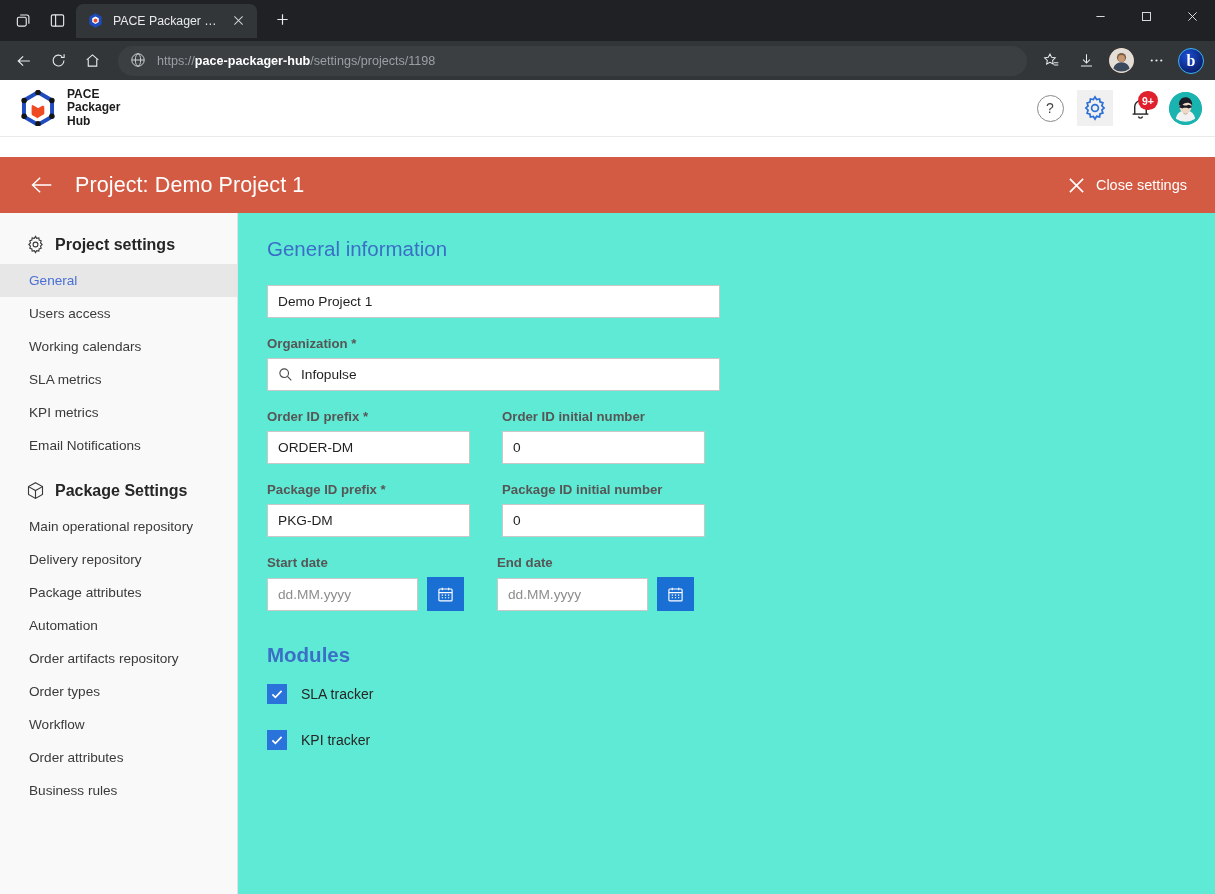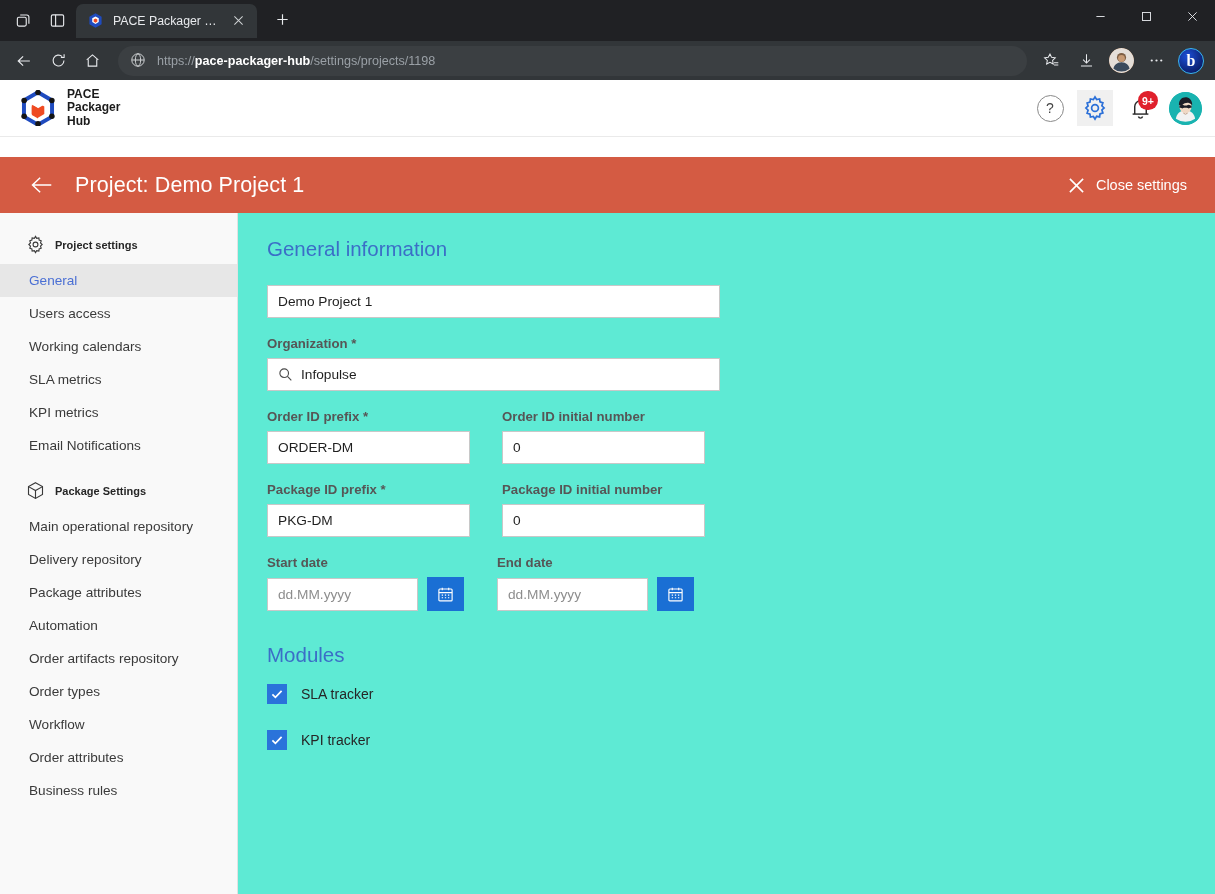--- a/index.html
+++ b/index.html
@@ -80,27 +80,27 @@
                 justify-content: center; margin-right: 16px; }
   .proj-title { font-size: 21.5px; font-weight: 400; letter-spacing: .1px; }
   .close-settings { margin-left: auto; display: flex; align-items: center; gap: 11px;
                     font-size: 14.5px; padding: 8px 10px; }
 
   
   .split { flex: 1; display: flex; min-height: 0; }
   .sidebar { width: 238px; flex: 0 0 238px; background: #f9f9f9;
              border-right: 1px solid #e2e2e2; padding-top: 12px; overflow: hidden; }
   .side-group { display: flex; align-items: center; gap: 10px; padding: 10px 0 10px 26px;
-                font-size: 11px; font-weight: bold; color: #262626; }
+                font-size: 16px; font-weight: bold; color: #262626; }
   .side-item { padding: 9px 6px 9px 29px; font-size: 13.6px; color: #3a3a3a; }
   .side-item.sel { background: #e7e7e7; color: #4a6fd4; }
 
   .content { flex: 1; background: #5eead4; padding: 24px 0 0 29px; overflow: hidden; }
   .sec-title { font-size: 20.5px; color: #3b6ec7; font-weight: 400; margin-bottom: 24px; }
-  .sec-title.modules { margin-top: 32px; margin-bottom: 17px; }
+  .sec-title.modules { margin-top: 32px; margin-bottom: 17px; font-weight: bold; }
   .fld-label { font-size: 13.2px; color: #565656; font-weight: bold; margin-bottom: 7px; }
   .inp { height: 33px; border: 1px solid #c8c8c8; background: #fff; display: flex;
          align-items: center; padding: 0 10px; font-size: 13.7px; color: #1f1f1f; gap: 8px; }
   .inp .ph { color: #8d8d8d; }
   .row { display: flex; gap: 32px; margin-bottom: 18px; }
   .col-a { width: 203px; }
   .col-b { width: 203px; }
   .w-wide { width: 453px; }
   .field { margin-bottom: 18px; }
   .date-row { display: flex; align-items: flex-end; gap: 0; }

